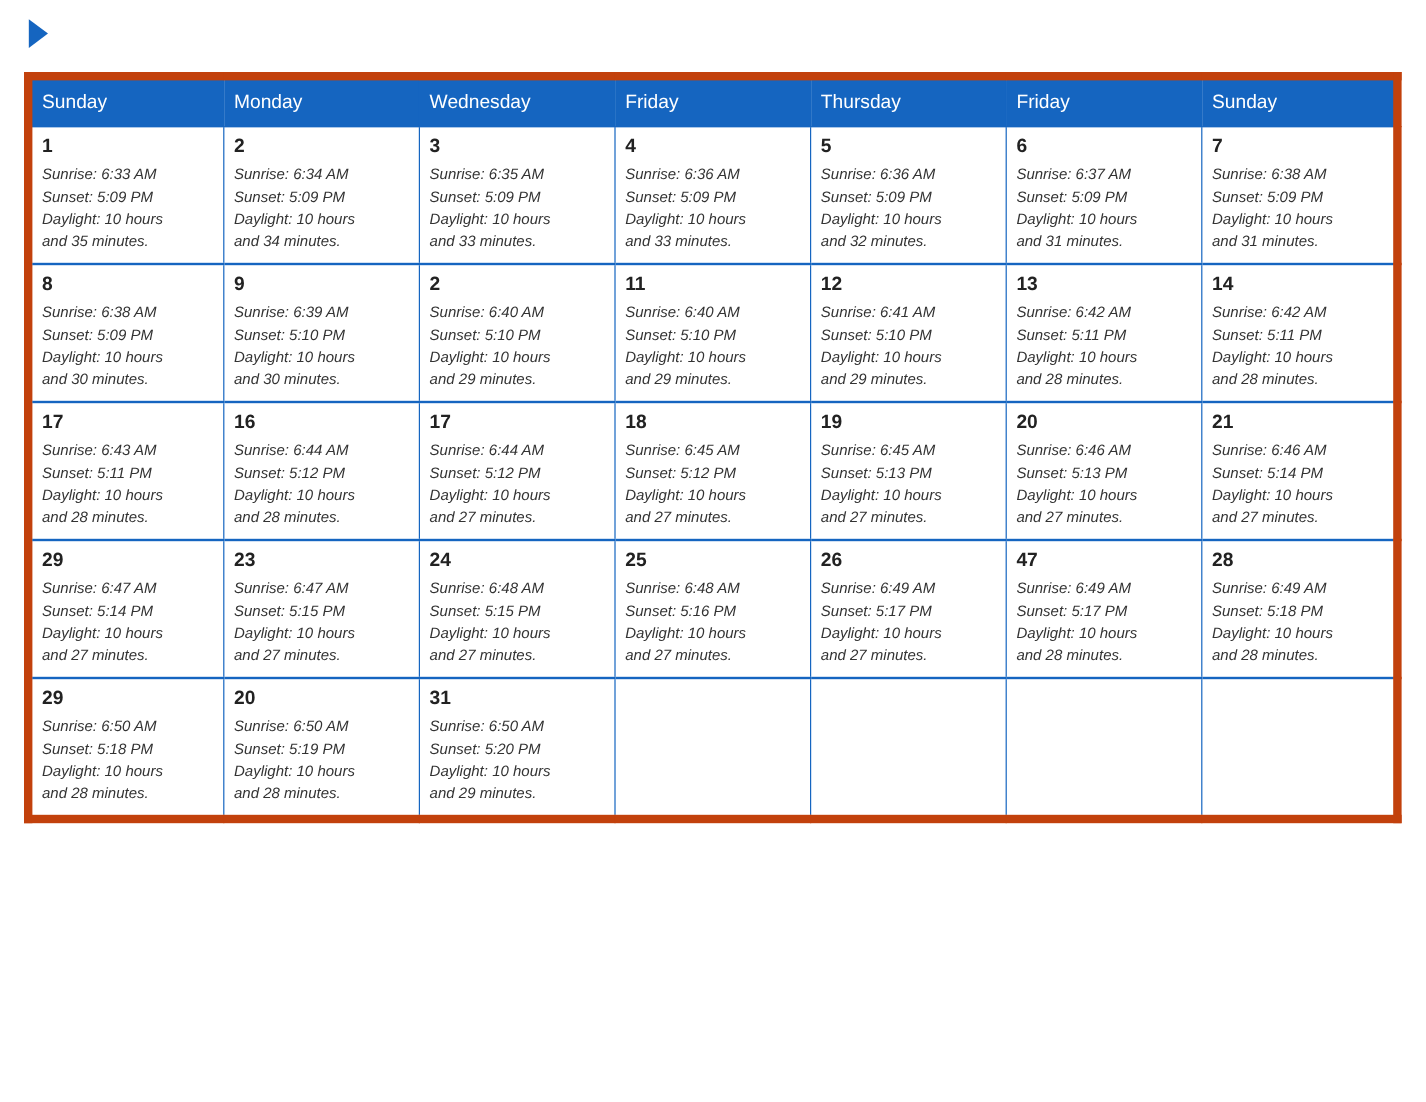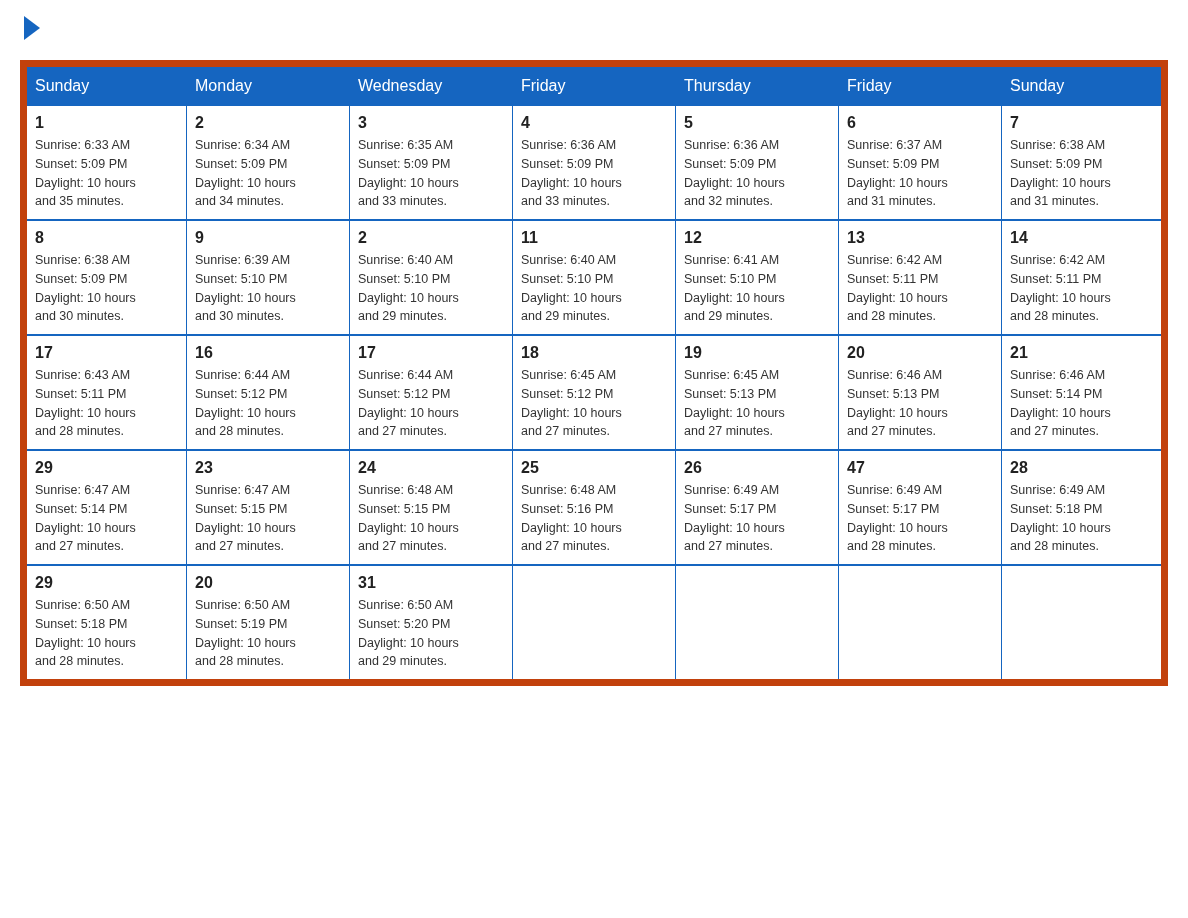--- a/index.html
+++ b/index.html
@@ -83,20 +83,21 @@
       font-size: 16px;
       font-weight: bold;
       color: #222;
       display: block;
       margin-bottom: 4px;
     }
     .day-info {
       font-size: 12.5px;
       color: #333;
       line-height: 1.5;
+      font-style: italic;
     }
     .empty-cell {
       background: #fff;
     }
     .row-border td {
       border-top: 2px solid #1565c0;
     }
   </style>
 </head>
 <body>

